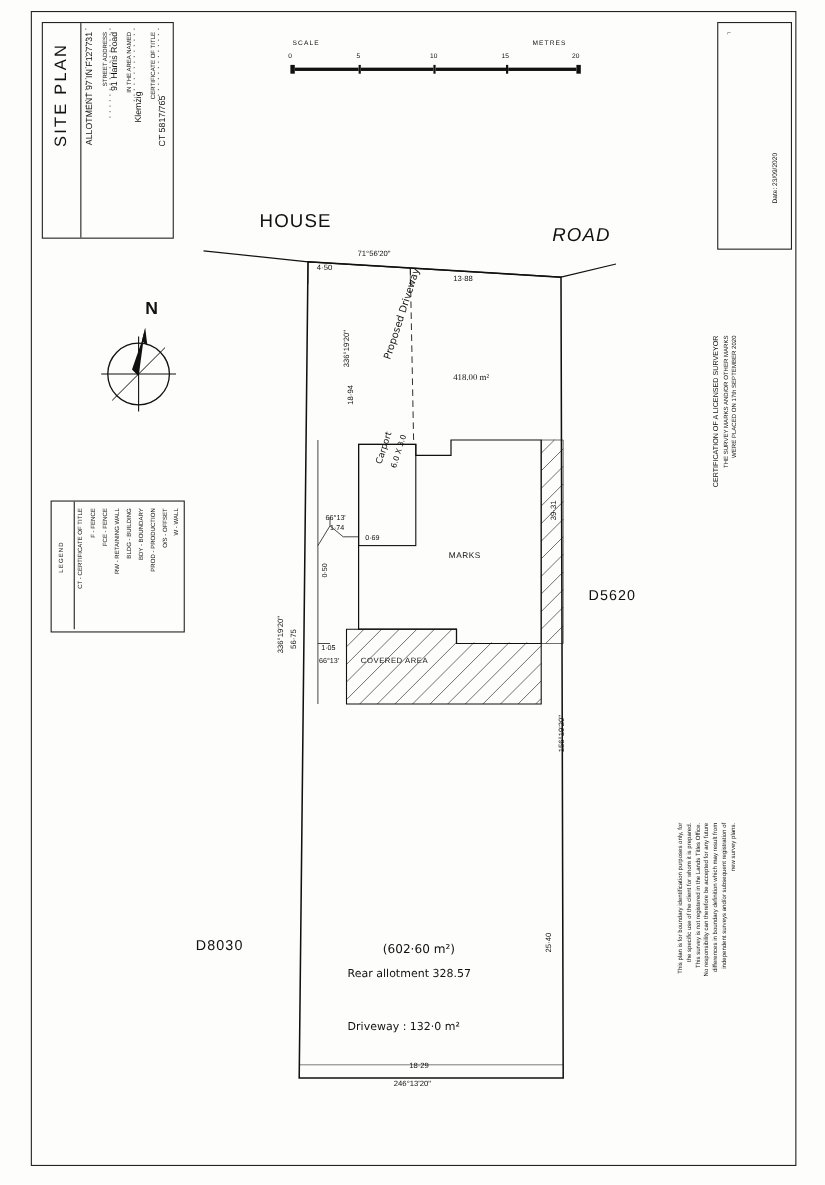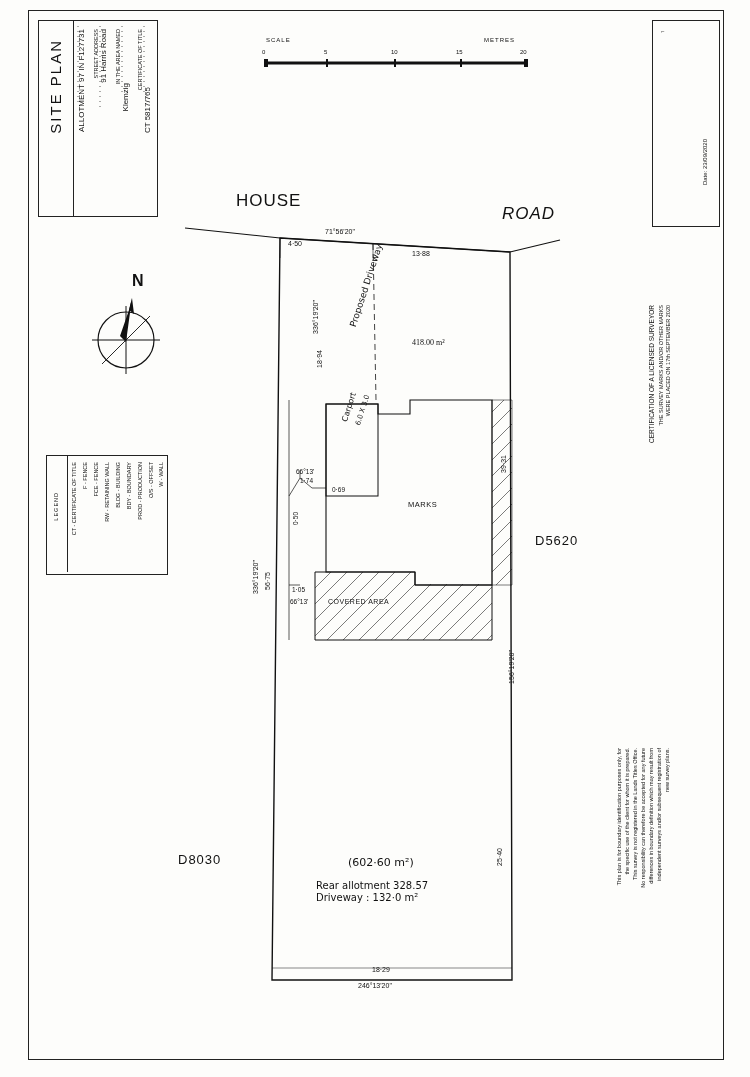--- a/index.html
+++ b/index.html
@@ -246,14 +246,14 @@
   </div>
 
   <div class="lbl sm" style="left:372px;top:966px;font-size:7px;">18·29</div>
   <div class="lbl sm" style="left:358px;top:982px;font-size:7px;">246°13'20"</div>
 
   <div class="lbl md" style="left:178px;top:852px;font-size:13px;letter-spacing:1px;">D8030</div>
   <div class="lbl md" style="left:535px;top:533px;font-size:13px;letter-spacing:1px;">D5620</div>
 
   <div class="lbl hand" style="left:348px;top:856px;font-size:11px;">(602·60 m²)</div>
   <div class="lbl hand" style="left:316px;top:880px;font-size:10px;">Rear allotment 328.57</div>
-  <div class="lbl hand" style="left:316px;top:892px;font-size:10px;text-align:center;">Driveway        : 132·0 m²</div>
+  <div class="lbl hand" style="left:316px;top:928px;font-size:10px;text-align:center;">Driveway        : 132·0 m²</div>
 </div>
 
 </body></html>

